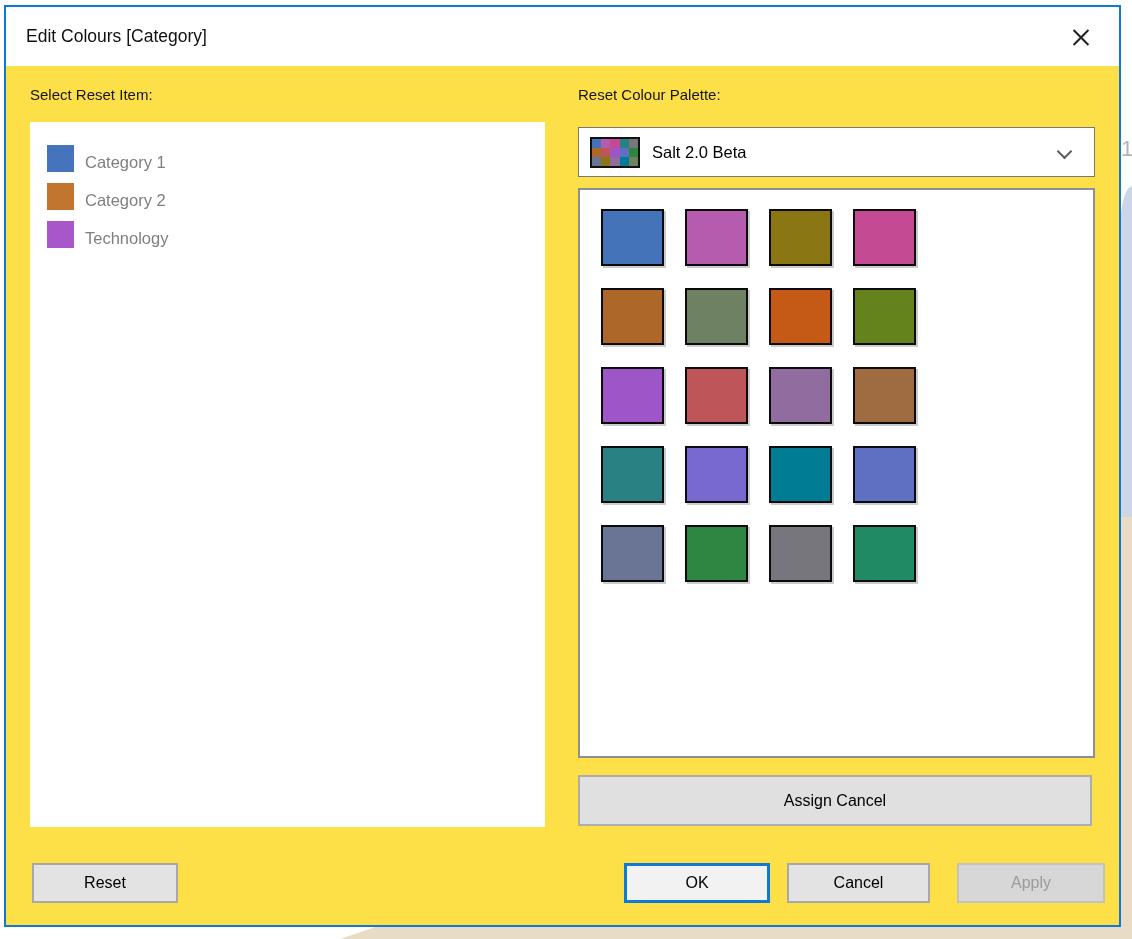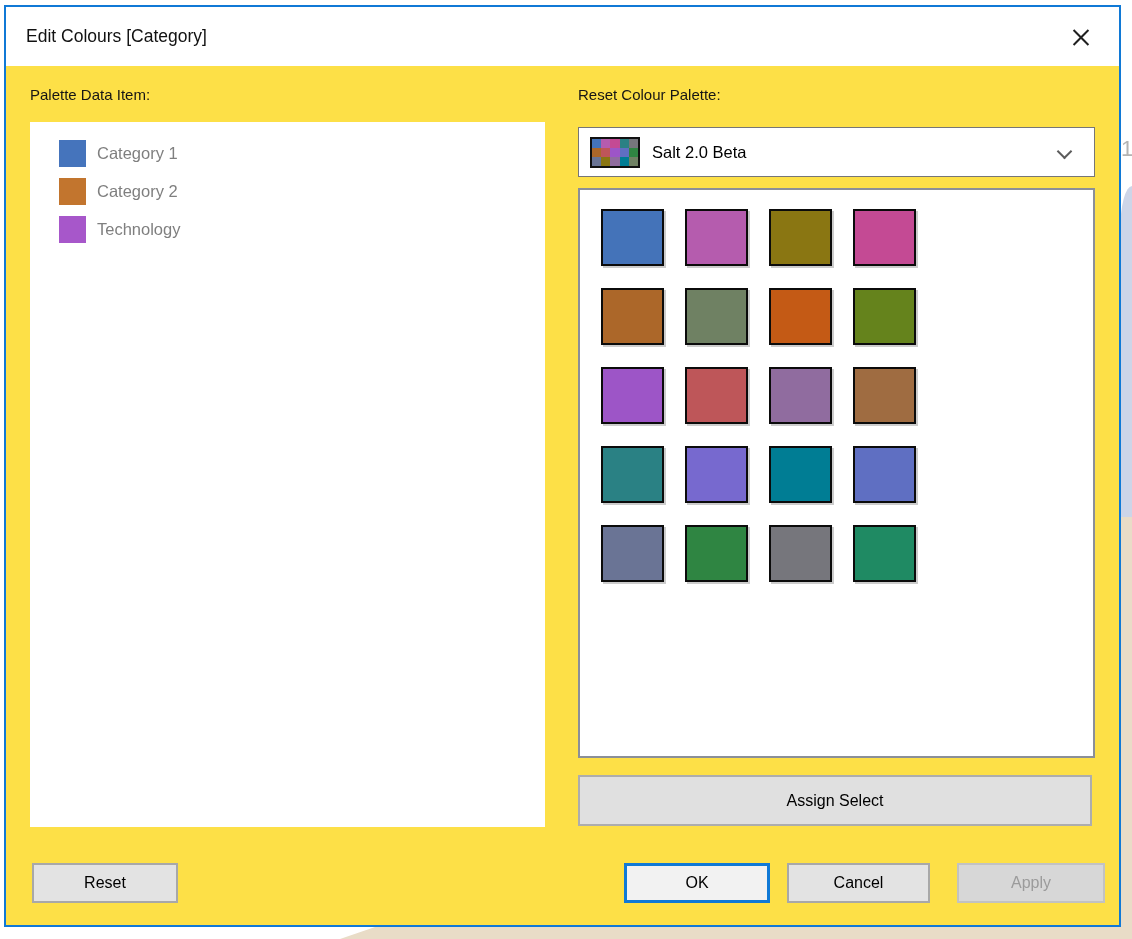--- a/index.html
+++ b/index.html
@@ -28,21 +28,21 @@
   .close-x::before { transform:rotate(45deg); }
   .close-x::after  { transform:rotate(-45deg); }
 
   .section-label { position:absolute; font-size:15px; color:#151515; }
   .label-left  { left:24px;  top:79px; }
   .label-right { left:572px; top:79px; }
 
   
   .listbox { position:absolute; left:24px; top:115px; width:515px; height:705px;
              background:#ffffff; padding-top:12px; }
-  .list-item { display:flex; align-items:center; height:38px; padding-left:29px; cursor:pointer; }
+  .list-item { display:flex; align-items:flex-end; height:38px; padding-left:17px; cursor:pointer; }
   .item-swatch { width:27px; height:27px; flex:0 0 27px; }
   .item-label { margin-left:11px; font-size:16.5px; color:#7f7f7f; }
 
   
   .dropdown { position:absolute; left:572px; top:120px; width:517px; height:50px;
               background:#ffffff; border:1px solid #767676; display:flex; align-items:center; cursor:pointer; }
   .thumb { margin-left:11px; width:50px; height:31px; border:2px solid #111111; background:#333;
            display:grid; grid-template-columns:repeat(5,1fr); grid-template-rows:repeat(3,1fr); }
   .thumb span { width:100%; height:100%; }
   .dropdown-text { margin-left:12px; font-size:16.5px; color:#000000; }
@@ -79,21 +79,21 @@
 
   <div class="dialog">
 
     <div class="titlebar">
       <div class="title">Edit Colours [Category]</div>
       <button class="close-btn">
         <span class="close-x"></span>
       </button>
     </div>
 
-    <div class="section-label label-left">Palette Data Item:</div>
+    <div class="section-label label-left">Select Reset Item:</div>
     <div class="listbox">
         <div class="list-item">
           <span class="item-swatch" style="background: rgb(69, 116, 188);"></span>
           <span class="item-label">Category 1</span>
         </div>
         <div class="list-item">
           <span class="item-swatch" style="background: rgb(194, 117, 46);"></span>
           <span class="item-label">Category 2</span>
         </div>
         <div class="list-item">
@@ -144,21 +144,21 @@
           <div class="swatch" style="background: rgb(119, 105, 207);"></div>
           <div class="swatch" style="background: rgb(0, 125, 148);"></div>
           <div class="swatch" style="background: rgb(95, 111, 194);"></div>
           <div class="swatch" style="background: rgb(106, 116, 149);"></div>
           <div class="swatch" style="background: rgb(47, 133, 66);"></div>
           <div class="swatch" style="background: rgb(118, 118, 124);"></div>
           <div class="swatch" style="background: rgb(31, 138, 99);"></div>
         </div>
     </div>
 
-    <button class="btn assign-btn">Assign Select</button>
+    <button class="btn assign-btn">Assign Cancel</button>
 
     <button class="btn reset-btn">Reset</button>
     <button class="btn ok-btn">OK</button>
     <button class="btn cancel-btn">Cancel</button>
     <button class="btn apply-btn" disabled="">Apply</button>
 
   </div>
 </div>
 
 </body></html>

